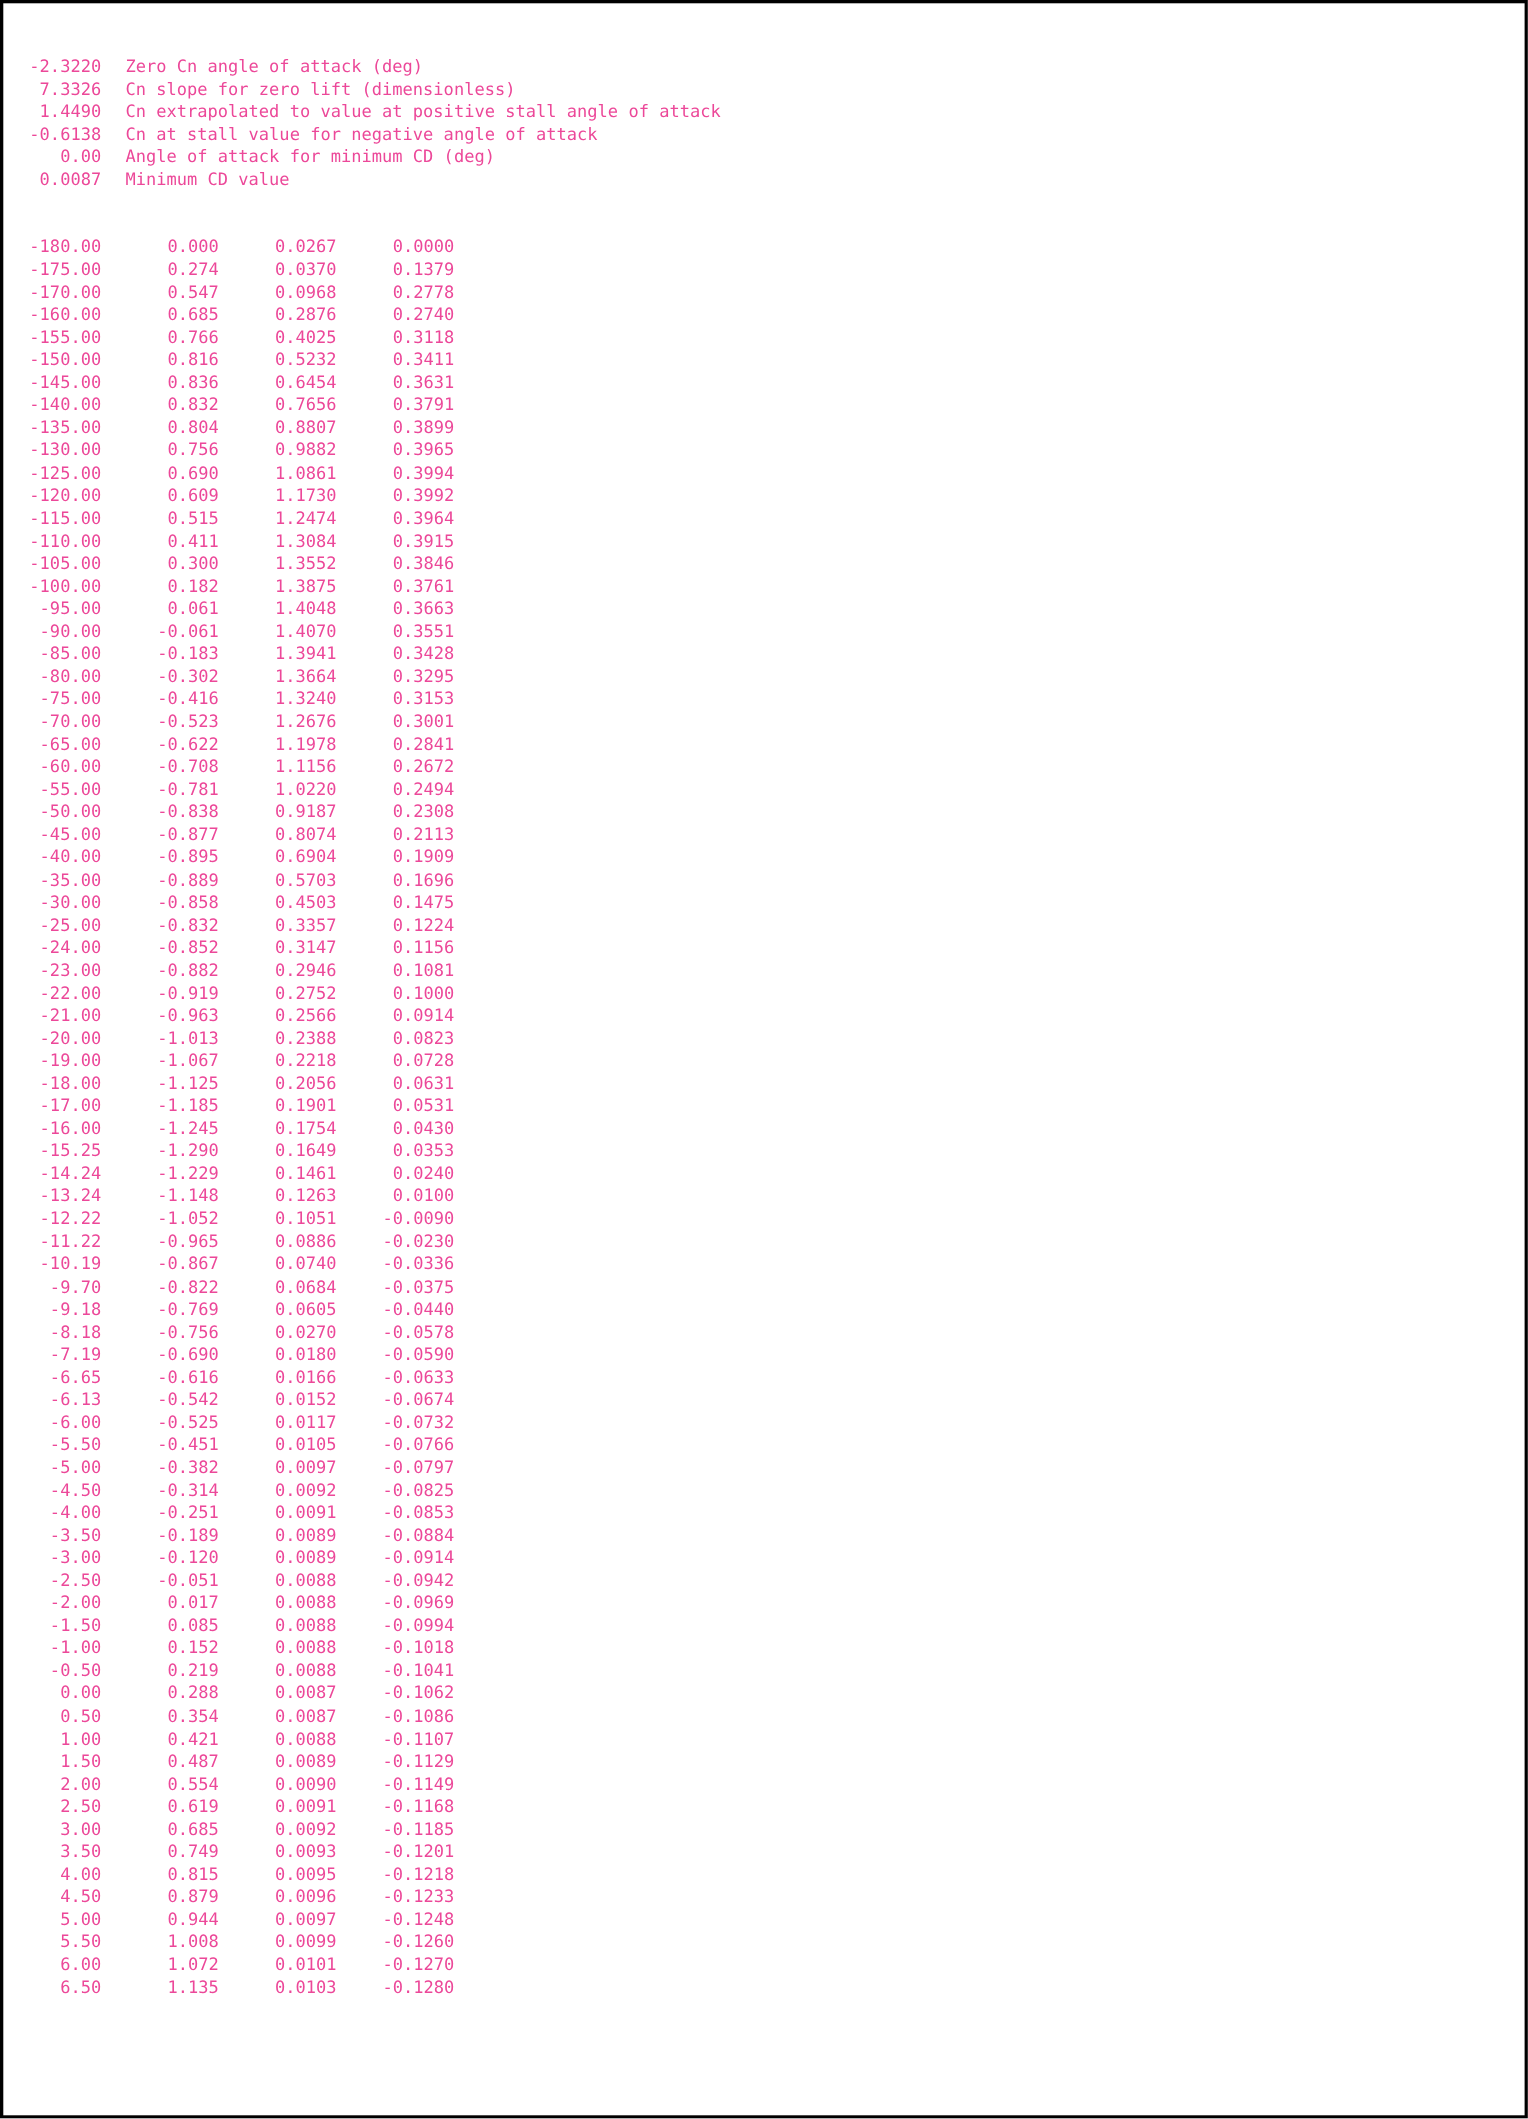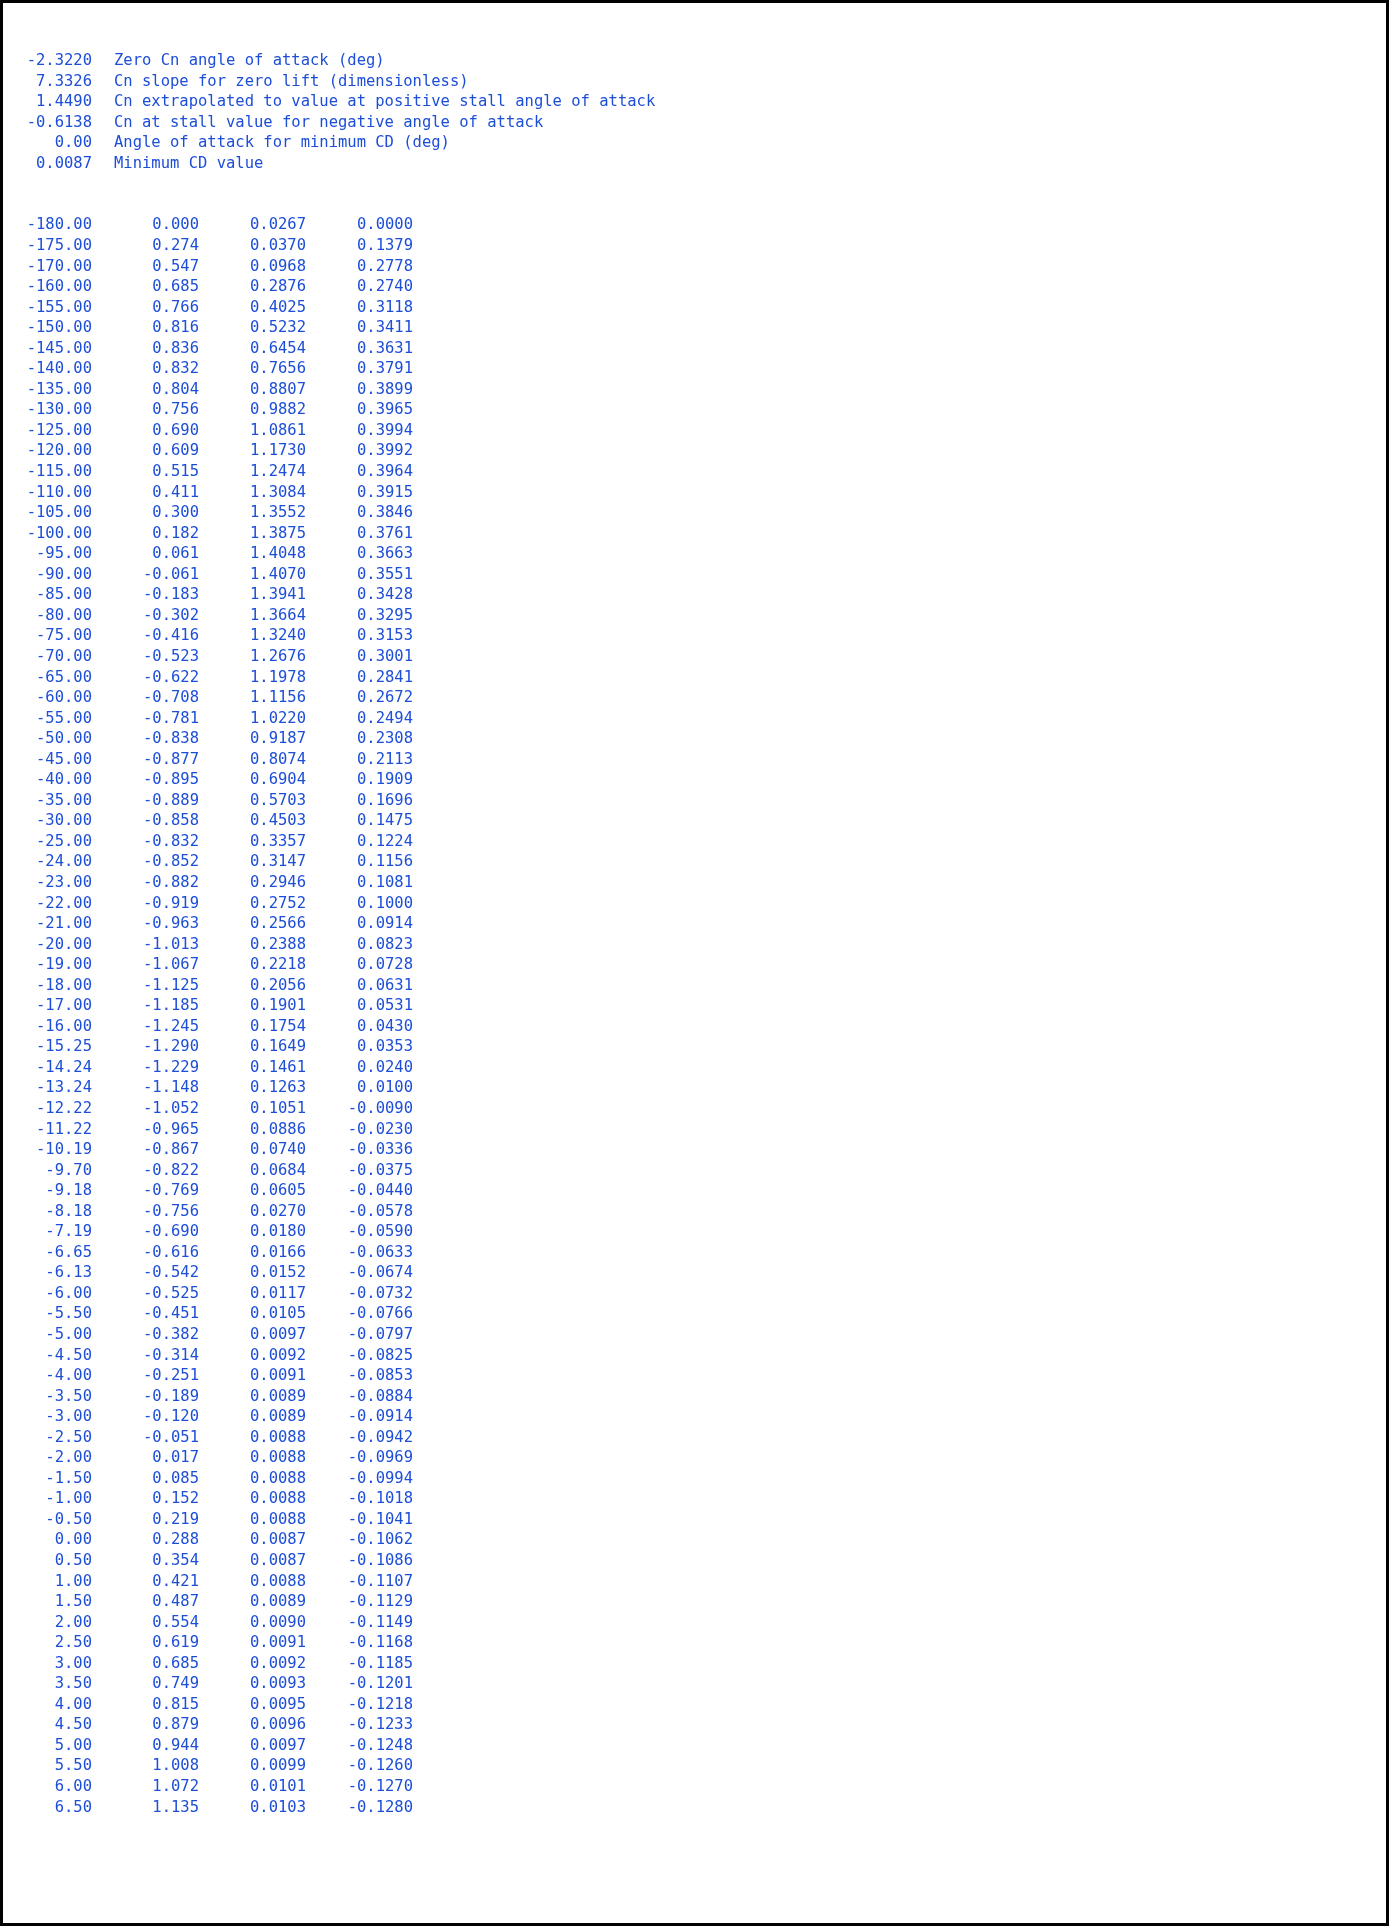--- a/index.html
+++ b/index.html
@@ -19,21 +19,21 @@
     border: 3px solid #000000;
     background: #ffffff;
     padding: 6px 0 0 0;
     overflow: hidden;
     position: relative;
   }
   .listing {
     font-family: "DejaVu Sans Mono", monospace;
     font-size: 15.5px;
     line-height: 20.55px;
-    color: #1d4ed8;
+    color: #ec4899;
     white-space: pre;
     padding-left: 4px;
   }
   .row {
     white-space: pre;
     height: 20.55px;
   }
   .col-num {
     display: inline-block;
     width: 85px;

